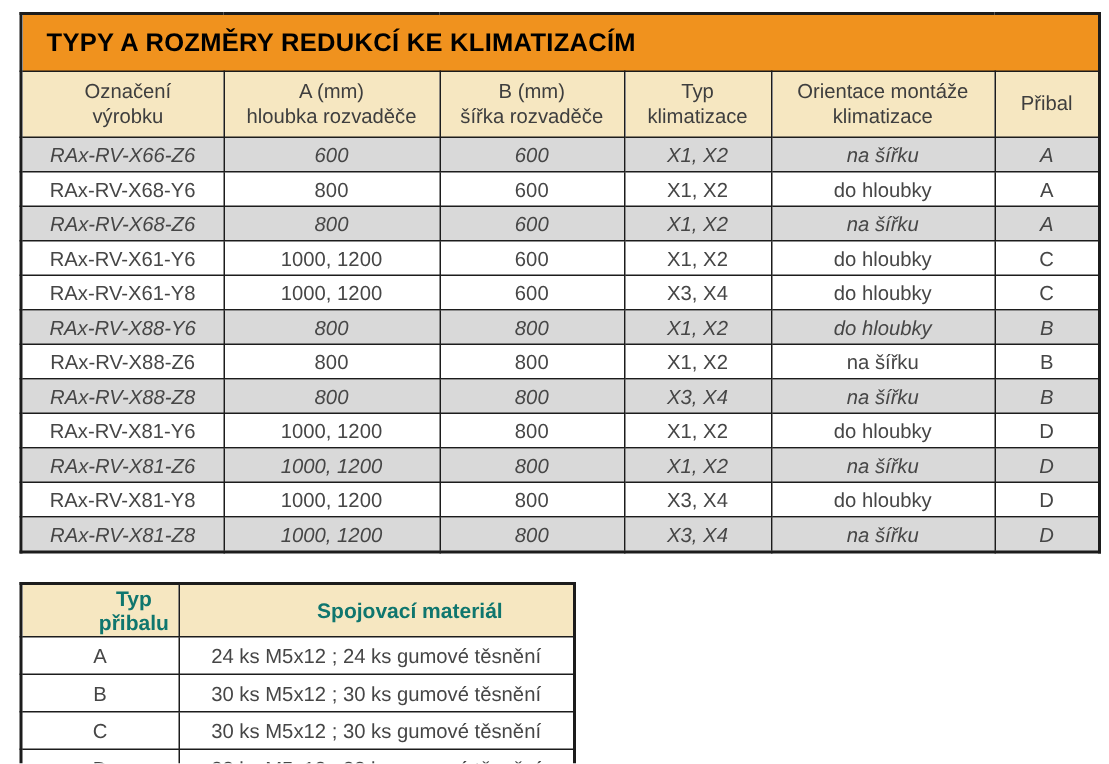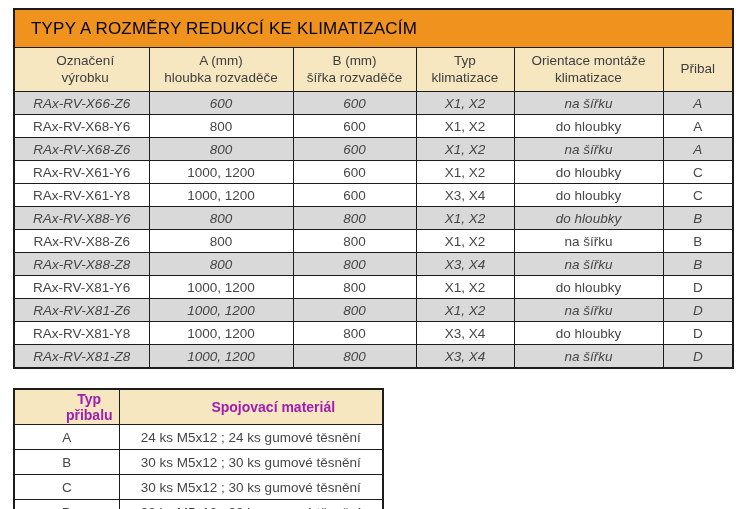--- a/index.html
+++ b/index.html
@@ -32,21 +32,21 @@
     border: 1px solid #1c1c1c;
     overflow: hidden;
   }
   .title-cell {
     background: #f0921e;
     height: 37px;
     text-align: left;
     vertical-align: middle;
     padding: 0 0 0 16px;
     font-size: 17px;
-    font-weight: normal;
+    font-weight: bold;
     color: #000000;
     letter-spacing: 0.2px;
   }
   .main-table thead th.hdr {
     background: #f6e7c1;
     height: 41px;
     font-weight: normal;
     font-size: 13.5px;
     color: #3e3e3e;
     text-align: center;
@@ -81,21 +81,21 @@
   }
   .acc-table th, .acc-table td {
     border: 1px solid #1c1c1c;
     overflow: hidden;
   }
   .acc-table thead th {
     background: #f6e7c1;
     height: 23px;
     font-size: 14px;
     font-weight: bold;
-    color: #a21caf;
+    color: #0f766e;
     text-align: center;
     vertical-align: middle;
     padding-left: 46px;
   }
   .acc-table tbody td {
     height: 22px;
     font-size: 13.5px;
     color: #464646;
     text-align: center;
     vertical-align: middle;

